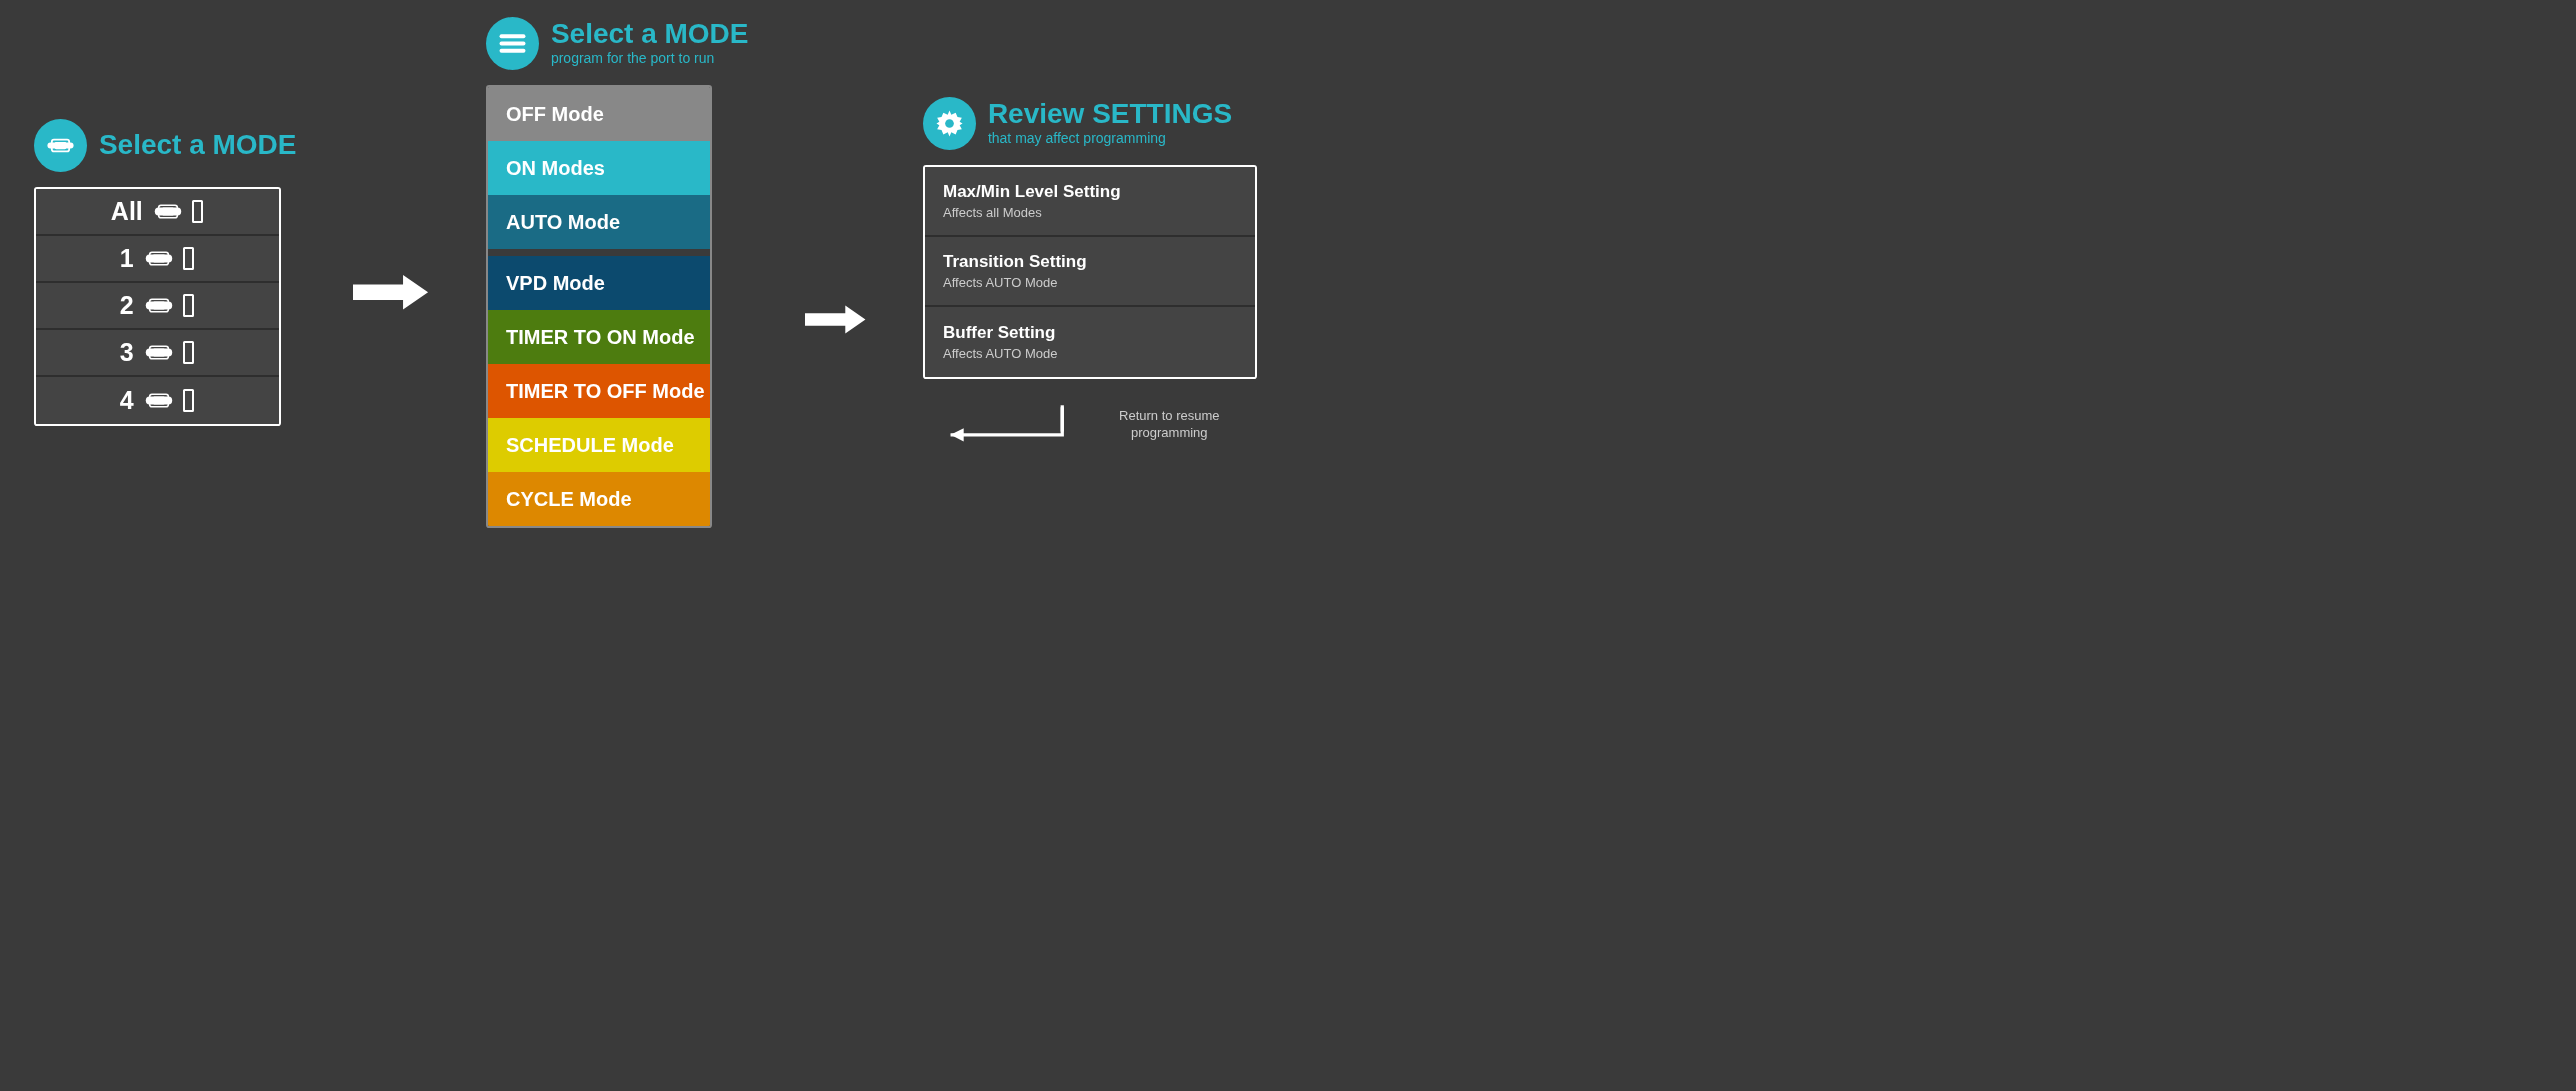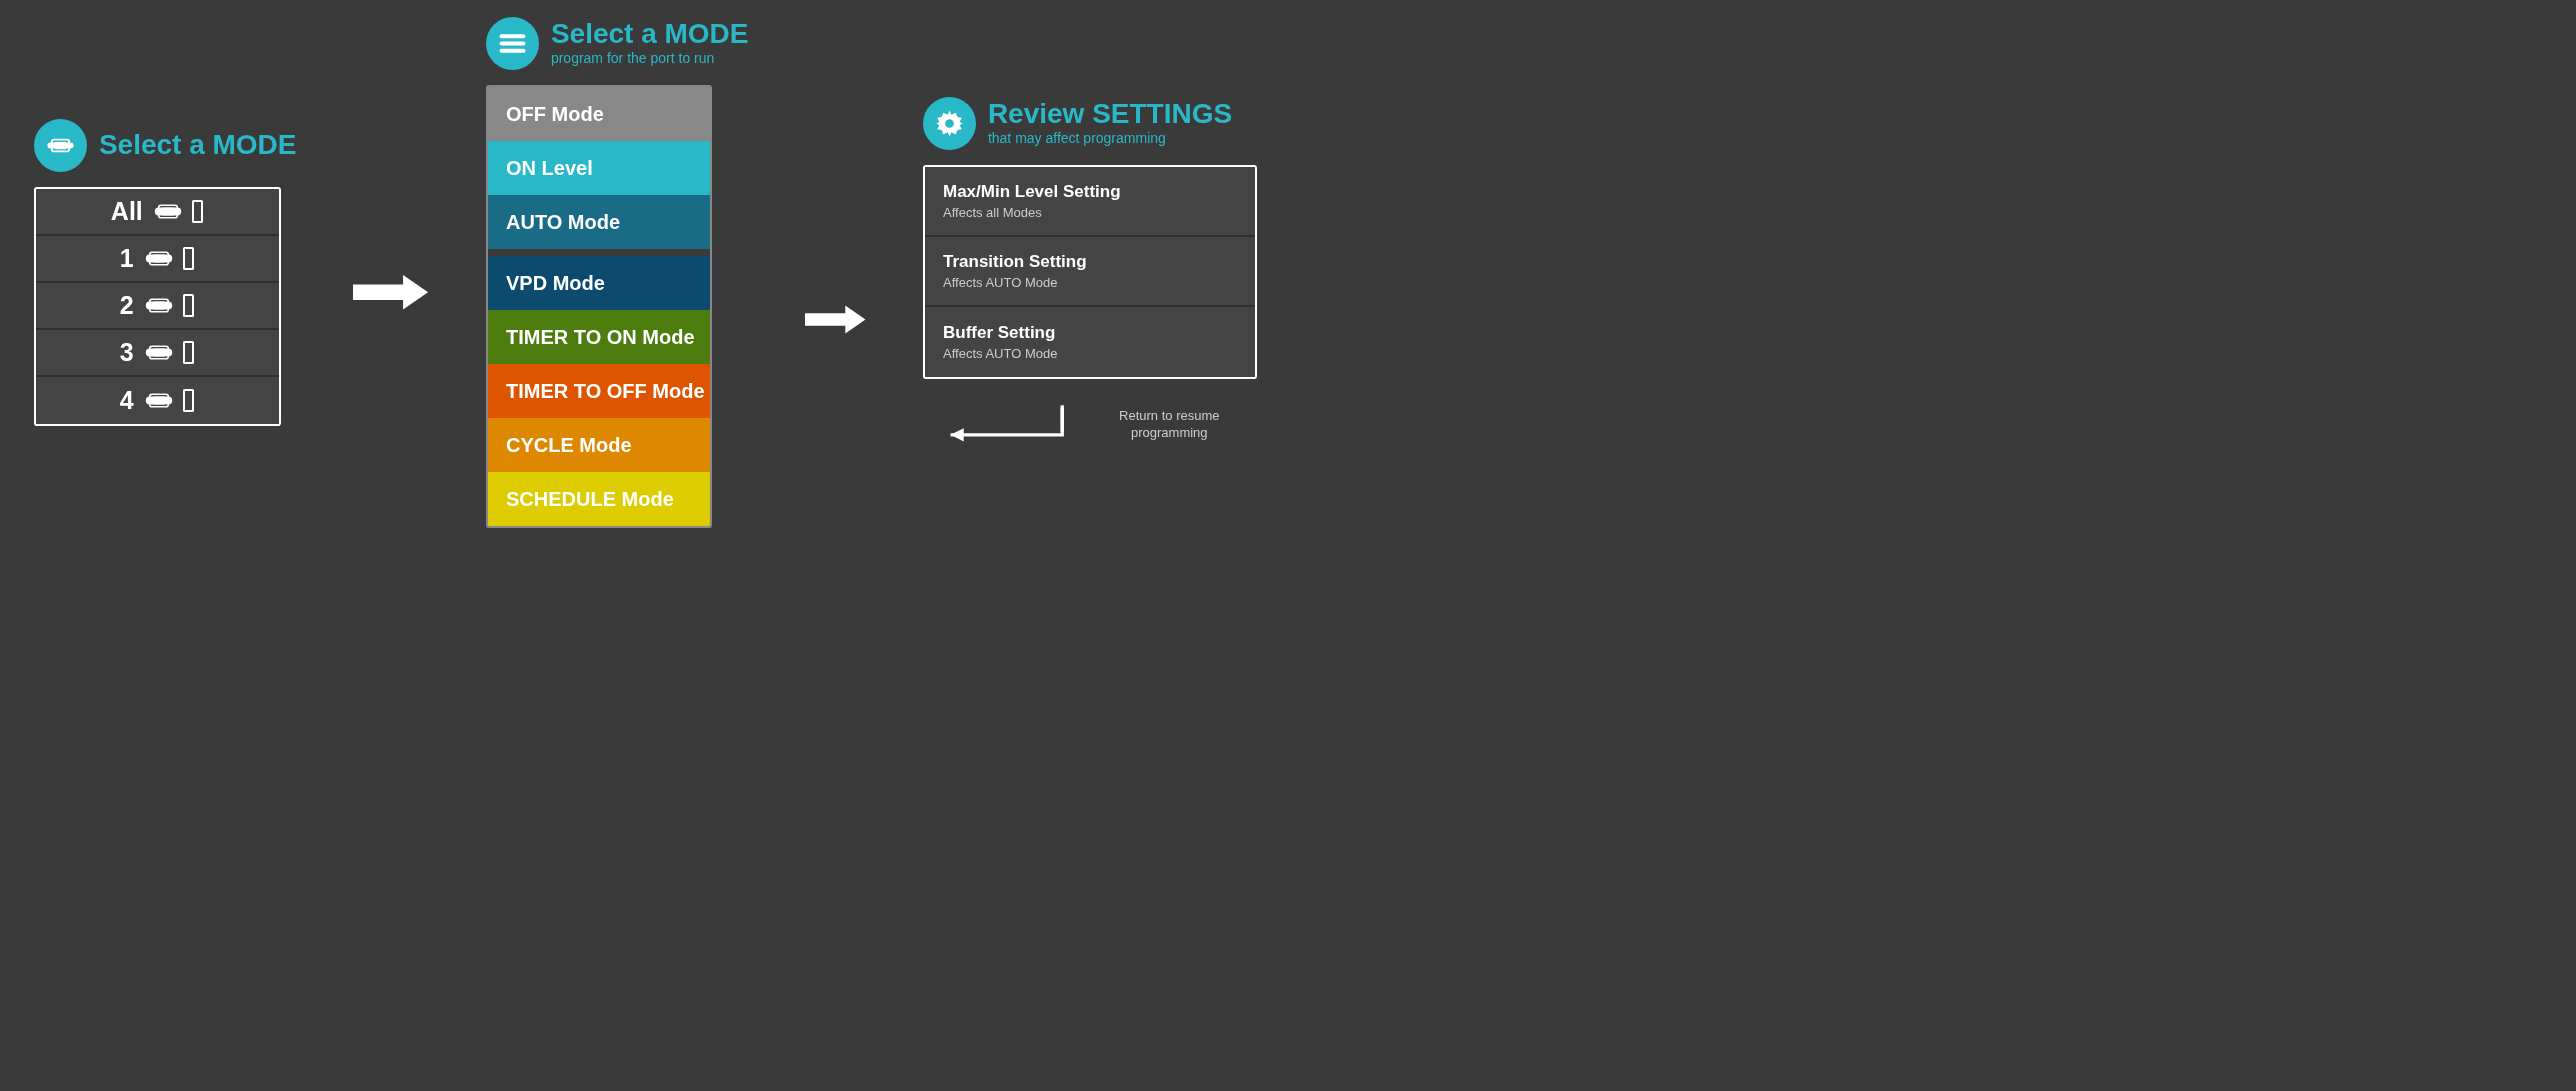--- a/index.html
+++ b/index.html
@@ -352,39 +352,39 @@
         <span class="header-title">Select a MODE</span>
         <span class="header-subtitle">program for the port to run</span>
       </div>
     </div>
 
     <div class="mode-list-box">
       <div class="mode-row mode-off">
         <span class="mode-label">OFF Mode</span>
       </div>
       <div class="mode-row mode-on">
-        <span class="mode-label">ON Level</span>
+        <span class="mode-label">ON Modes</span>
       </div>
       <div class="mode-row mode-auto">
         <span class="mode-label">AUTO Mode</span>
       </div>
       <div class="mode-row mode-vpd">
         <span class="mode-label">VPD Mode</span>
       </div>
       <div class="mode-row mode-timeron">
         <span class="mode-label">TIMER TO ON Mode</span>
       </div>
       <div class="mode-row mode-timeroff">
         <span class="mode-label">TIMER TO OFF Mode</span>
       </div>
+      <div class="mode-row mode-schedule">
+        <span class="mode-label">SCHEDULE Mode</span>
+      </div>
       <div class="mode-row mode-cycle">
         <span class="mode-label">CYCLE Mode</span>
-      </div>
-      <div class="mode-row mode-schedule">
-        <span class="mode-label">SCHEDULE Mode</span>
       </div>
     </div>
   </div>
 
   <div class="mid-arrow-container">
     <svg viewBox="0 0 80 40">
       <polygon points="0,12 52,12 52,2 78,20 52,38 52,28 0,28" fill="white"></polygon>
     </svg>
   </div>
 

